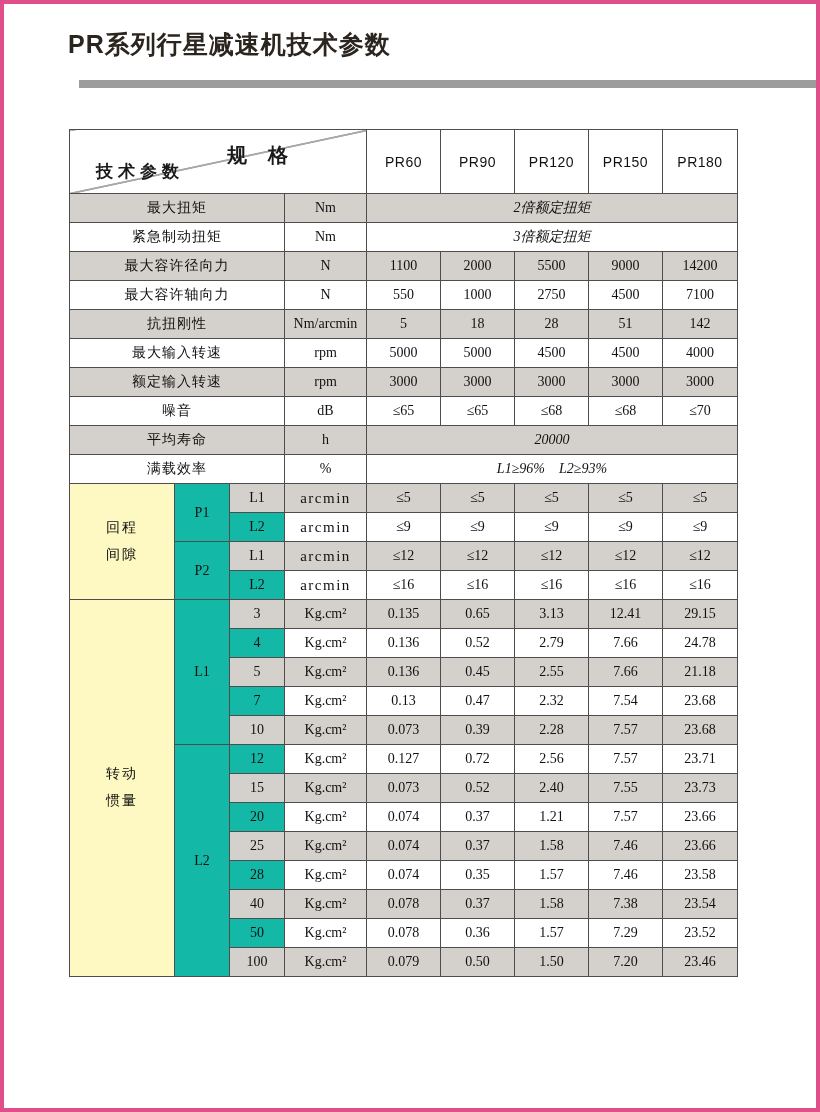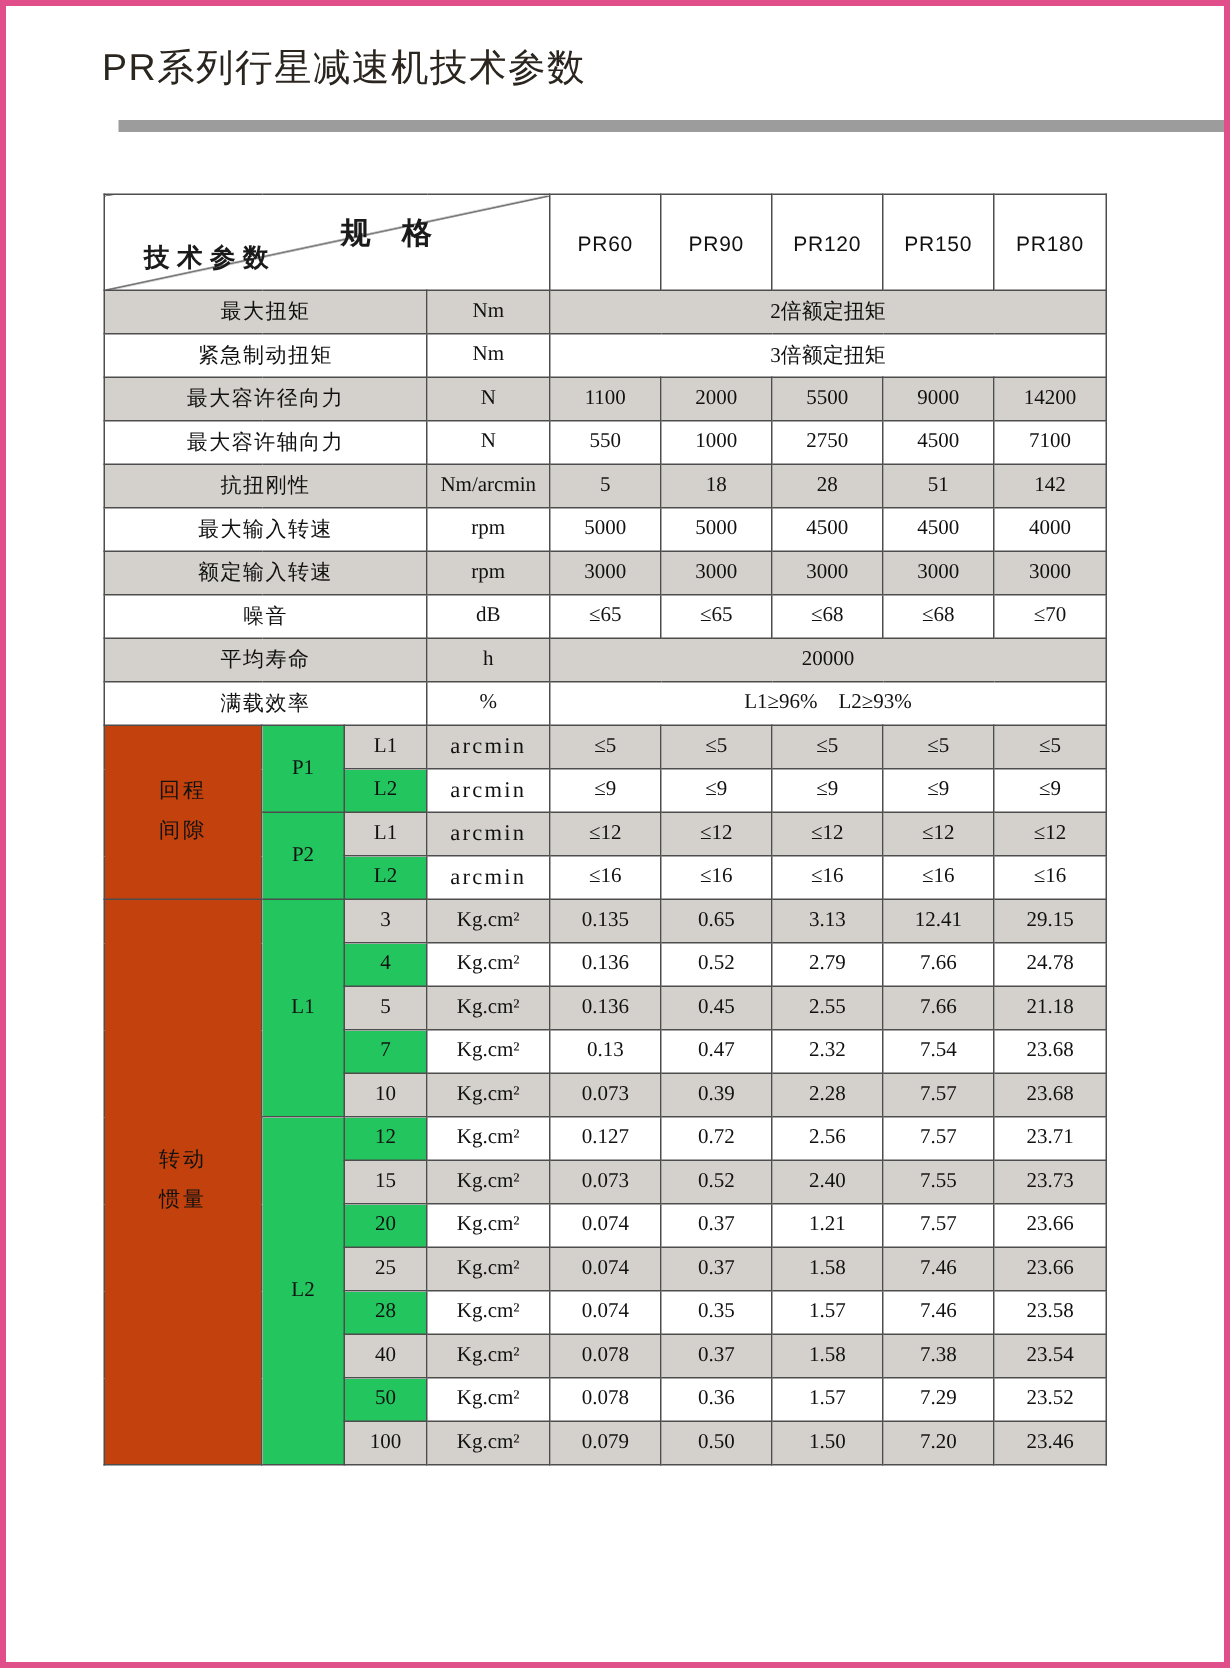--- a/index.html
+++ b/index.html
@@ -4,44 +4,44 @@
 <style>
   html,body{margin:0;padding:0;background:#fff;}
   .page{
     position:relative;width:820px;height:1112px;box-sizing:border-box;
     border:4px solid #e14f8a;background:#ffffff;overflow:hidden;
     font-family:"Liberation Sans",sans-serif;color:#1a1a1a;
   }
   .title{
     position:absolute;left:64px;top:24px;
     font-family:"Liberation Sans",sans-serif;
-    font-size:25px;font-weight:normal;letter-spacing:1px;color:#2b251f;
+    font-size:25px;font-weight:bold;letter-spacing:1px;color:#2b251f;
   }
   .title-bar{
     position:absolute;left:75px;top:76px;right:0;height:8px;background:#9c9c9c;
   }
   table.spec-table{
     position:absolute;left:65px;top:125px;width:668px;
     border-collapse:collapse;table-layout:fixed;
     font-family:"Liberation Serif",serif;
   }
   .spec-table td{
     border:1px solid #4d4d4d;text-align:center;vertical-align:middle;
     padding:0;height:28px;font-size:14px;overflow:hidden;color:#111;
   }
   .spec-table tr.header-row td{height:63px;}
   .shaded{background:#d4d1cc;}
   .model-cell{font-family:"Liberation Sans",sans-serif;font-size:15px;letter-spacing:0.5px;}
   .label-cell{font-size:14px;letter-spacing:1px;margin-left:30px;}
   .unit-cell{font-size:14px;}
   .unit-cell.wide{letter-spacing:1.5px;font-size:15px;}
   .value-cell{font-size:14px;}
-  .merged{white-space:pre;}
-  .group-cell{white-space:pre-line;letter-spacing:2px;line-height:1.9;font-size:15px;background:#c2410c;}
-  .class-cell,.stage-cell{font-size:14px;background:#22c55e;}
+  .merged{white-space:pre;font-style:italic;}
+  .group-cell{white-space:pre-line;letter-spacing:2px;line-height:1.9;font-size:15px;background:#fef9c3;}
+  .class-cell,.stage-cell{font-size:14px;background:#14b8a6;}
   .stage-cell.shaded{background:#d4d1cc;}
   .diag-cell{
     position:relative;background:
       linear-gradient(to bottom right,
         transparent calc(50% - 0.8px), #555 calc(50% - 0.2px),
         #555 calc(50% + 0.2px), transparent calc(50% + 0.8px));
   }
   .corner-top{
     position:absolute;top:12px;right:70px;
     font-size:20px;letter-spacing:8px;font-weight:bold;color:#1a1a1a;

